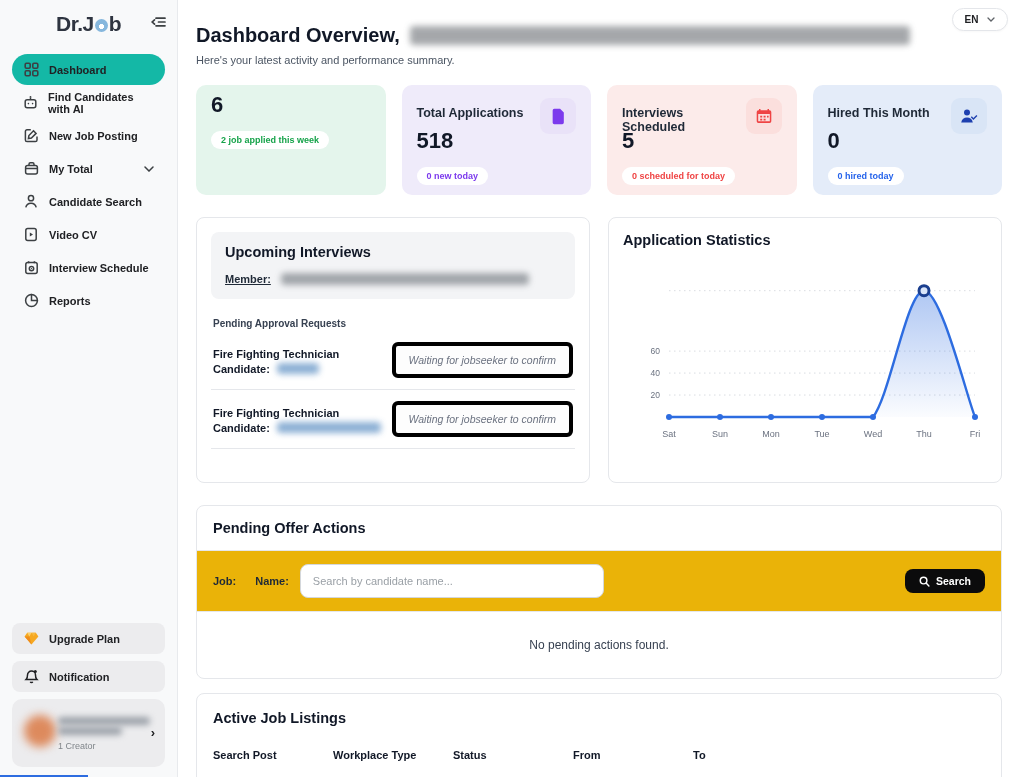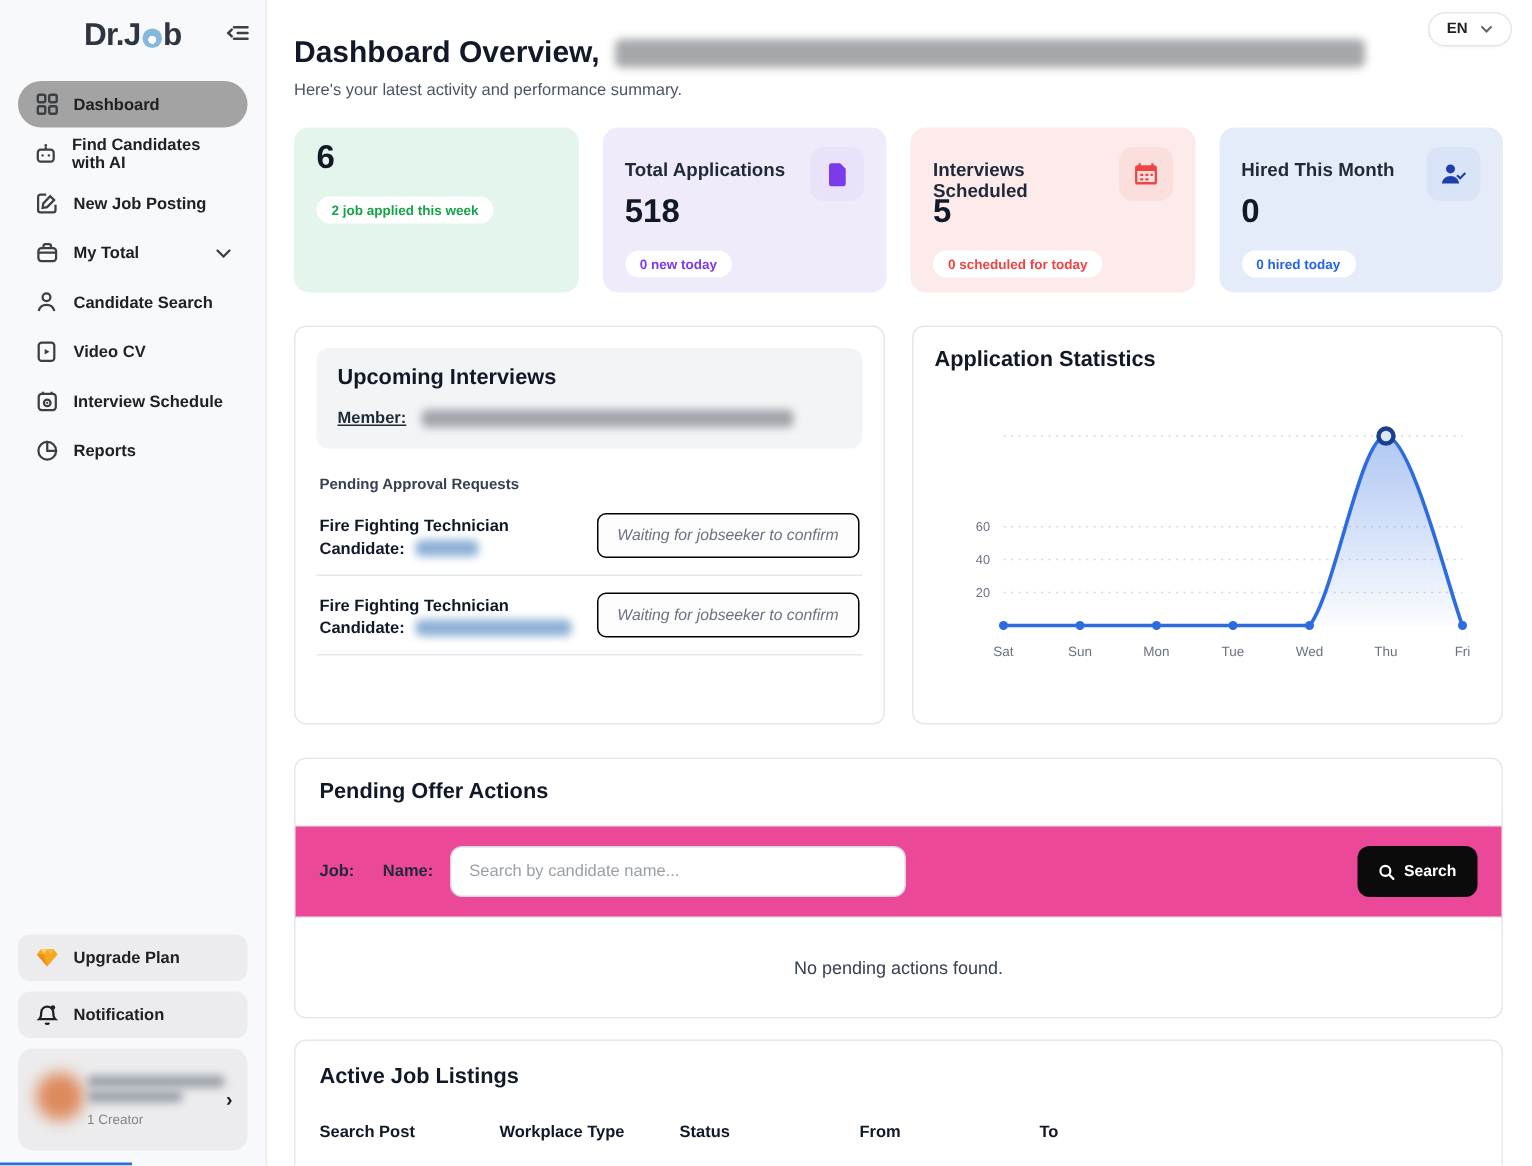--- a/index.html
+++ b/index.html
@@ -11,21 +11,21 @@
   .sidebar { width:178px; min-width:178px; background:#f8f9fa; border-right:1px solid #e8eaed;
     display:flex; flex-direction:column; padding:8px 12px 10px; position:relative; }
   .logo-row { display:flex; align-items:center; justify-content:center; height:32px; position:relative; margin-bottom:14px; }
   .logo { font-size:21px; font-weight:800; color:#2e3440; letter-spacing:-0.5px; display:flex; align-items:center; }
   .logo-o { display:inline-block; width:13px; height:13px; border-radius:50%; margin:3px 1px 0;
     background:radial-gradient(circle at 50% 58%, #ffffff 0 2.6px, #86b7dd 2.7px); }
   .collapse-btn { position:absolute; right:-2px; top:7px; cursor:pointer; color:#3c4043; }
   nav { display:flex; flex-direction:column; gap:2px; }
   .nav-item { display:flex; align-items:center; gap:10px; height:31px; padding:0 11px; border-radius:16px;
     font-size:11px; font-weight:700; color:#202124; cursor:pointer; }
-  .nav-item.active { background:#a3a3a3; }
+  .nav-item.active { background:#14b8a6; }
   .nav-item .nicon { display:flex; width:16px; justify-content:center; color:#3c4043; }
   .nav-item .spacer { flex:1; }
   .side-footer { margin-top:auto; display:flex; flex-direction:column; gap:7px; }
   .side-btn { display:flex; align-items:center; gap:10px; background:#ececee; border-radius:8px;
     height:31px; padding:0 12px; font-size:11px; font-weight:700; color:#202124; cursor:pointer; }
   .user-card { background:#ececee; border-radius:10px; padding:10px 10px 8px; position:relative; min-height:68px; }
   .user-card .chev { position:absolute; right:10px; top:26px; font-size:13px; font-weight:700; color:#202124; }
   .creator { font-size:9px; color:#80868b; margin:6px 0 0 36px; }
   .blue-strip { position:absolute; left:0; bottom:0; width:88px; height:2px; background:#2d6ce0; }
 
@@ -59,38 +59,38 @@
   .mid-row { display:flex; gap:18px; margin-top:22px; }
   .panel { background:#fff; border:1px solid #e5e7eb; border-radius:8px; }
   .upcoming { width:394px; min-width:394px; height:266px; padding:14px; }
   .upc-head { background:#f3f4f6; border-radius:8px; padding:12px 14px 14px; }
   .upc-head h3 { font-size:14.5px; font-weight:800; color:#111827; }
   .member-row { margin-top:13px; font-size:11px; font-weight:700; color:#1f2937; display:flex; align-items:center; gap:10px;text-decoration:underline; }
   .pending-label { margin:19px 2px 2px; font-size:10px; font-weight:700; color:#374151; }
   .appr-item { display:flex; align-items:center; justify-content:space-between; padding:11px 2px; border-bottom:1px solid #e5e7eb; }
   .appr-job { font-size:11px; font-weight:700; color:#111827; line-height:17px; }
   .appr-cand { font-size:11px; font-weight:700; color:#111827; display:flex; align-items:center; gap:7px; }
-  .wait-btn { border:1px solid #000000; background:#fdfdfd; border-radius:6px; padding:8px 13px;
+  .wait-btn { border:4px solid #000000; background:#fdfdfd; border-radius:6px; padding:8px 13px;
     font-size:10.5px; font-style:italic; color:#6b7280; cursor:pointer; font-family:"Liberation Sans",sans-serif; }
   .chart-panel { flex:1; height:266px; padding:14px 14px 6px; }
   .chart-panel h3 { font-size:14.5px; font-weight:800; color:#111827; }
   #stats-chart { width:100%; height:214px; margin-top:8px; }
 
   
   .offers { margin-top:22px; }
   .offers-head { padding:14px 16px; border-bottom:1px solid #e5e7eb; }
   .offers-head h3, .jobs h3 { font-size:14.5px; font-weight:800; color:#111827; }
-  .filter-band { background:#ec4899; border-bottom:1px solid #e5e7eb; padding:13px 16px; display:flex; align-items:center; gap:11px; }
+  .filter-band { background:#eab308; border-bottom:1px solid #e5e7eb; padding:13px 16px; display:flex; align-items:center; gap:11px; }
   .f-label { font-size:11px; font-weight:700; color:#1f2937; }
   .select-box { width:300px; height:34px; background:#f1f3f4; border:1px solid #d8dbde; border-radius:8px;
     display:flex; align-items:center; justify-content:space-between; padding:0 12px; font-size:11px; color:#202124; cursor:pointer; }
   .name-input { width:304px; height:34px; background:#fff; border:1px solid #d4d7db; border-radius:8px;
     padding:0 12px; font-size:11px; color:#202124; font-family:"Liberation Sans",sans-serif; }
   .name-input::placeholder { color:#9aa0a6; }
-  .search-btn { margin-left:auto; height:34px; background:#0b0b0c; color:#fff; border:none; border-radius:8px;
+  .search-btn { margin-left:auto; height:24px; background:#0b0b0c; color:#fff; border:none; border-radius:8px;
     padding:0 14px; font-size:10.5px; font-weight:700; display:flex; align-items:center; gap:6px; cursor:pointer;
     font-family:"Liberation Sans",sans-serif; }
   .empty-state { height:66px; display:flex; align-items:center; justify-content:center; font-size:12px; color:#374151; }
 
   
   .jobs { margin-top:14px; padding:16px; height:120px; }
   .jobs-filters { display:flex; margin-top:23px; }
   .jobs-filters .jf { width:120px; font-size:11px; font-weight:700; color:#111827; }
 
   svg { display:block; }

